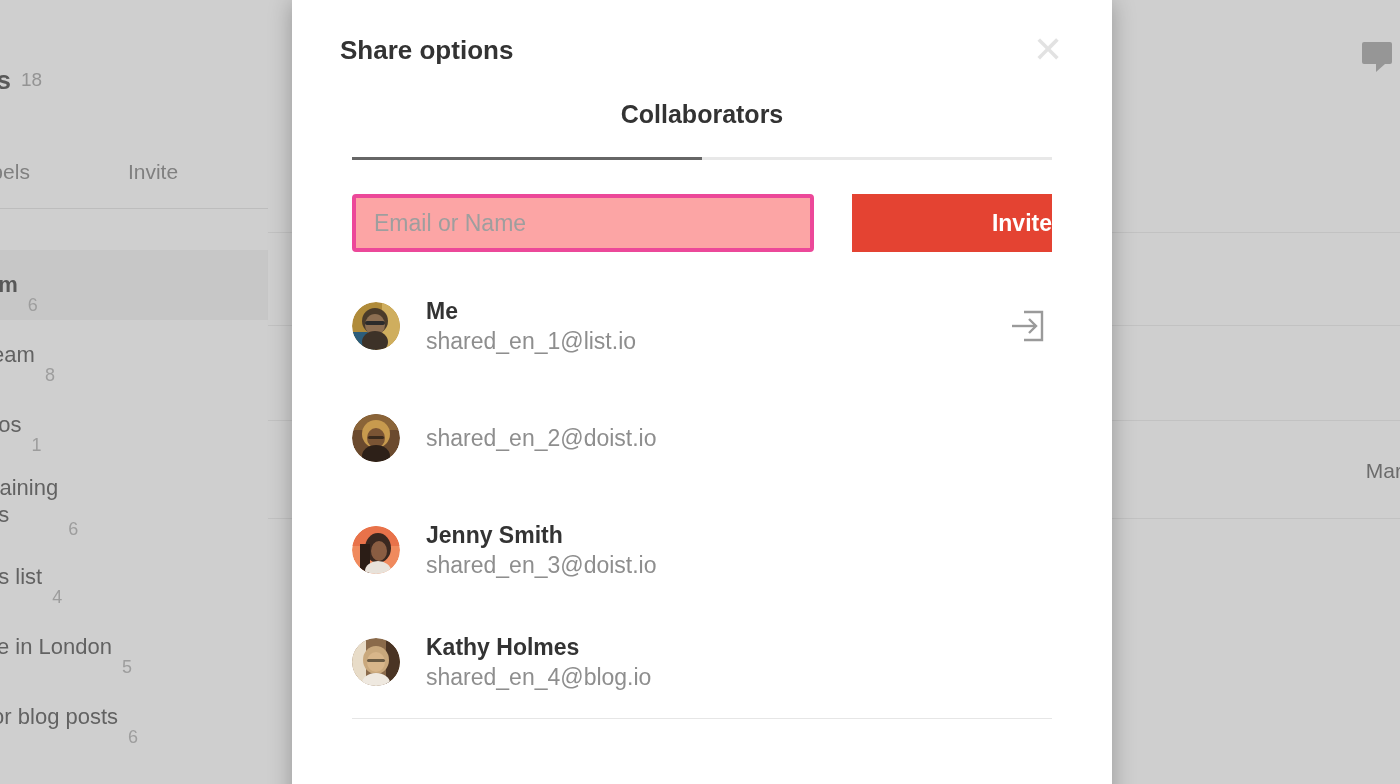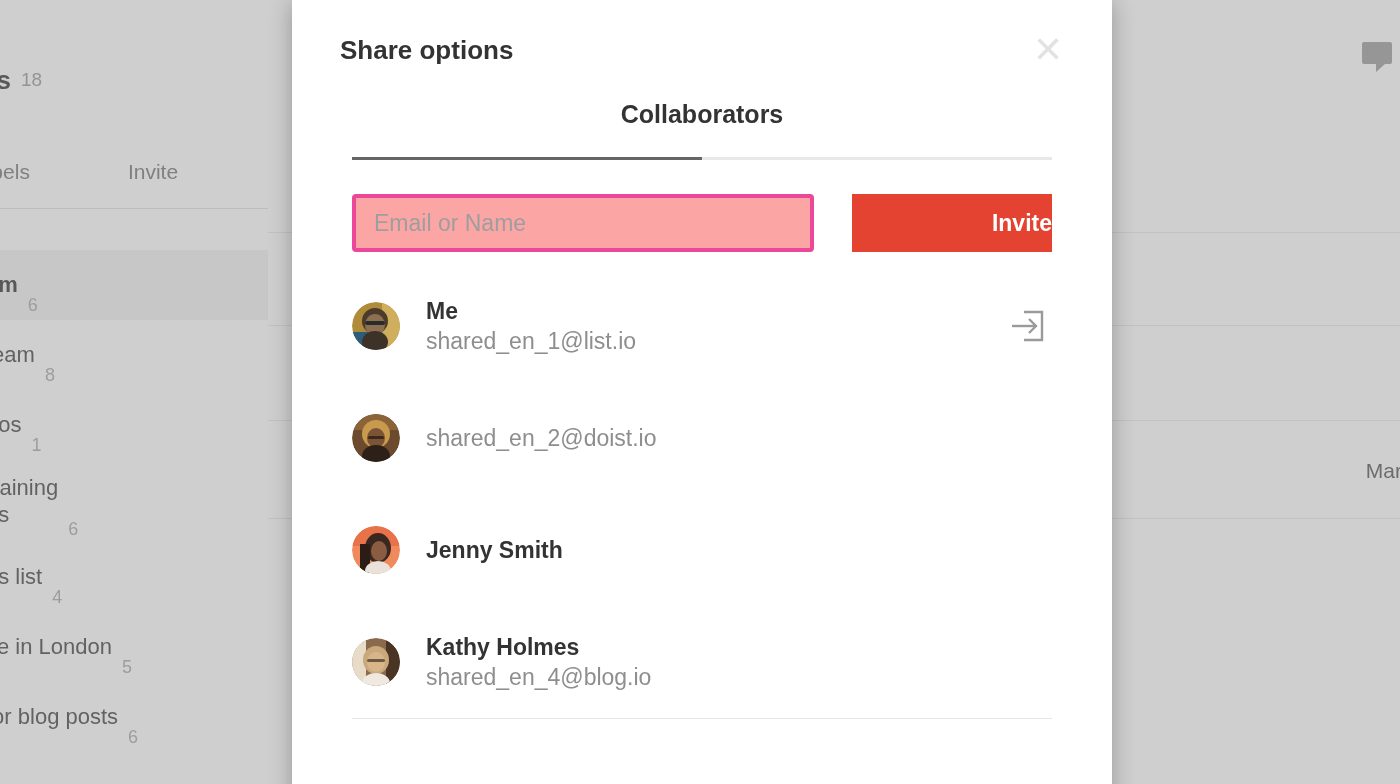--- a/index.html
+++ b/index.html
@@ -469,20 +469,21 @@
             <rect x="0" y="0" width="48" height="20" fill="#e8724a"></rect>
             <ellipse cx="26" cy="22" rx="13" ry="15" fill="#3a2820"></ellipse>
             <ellipse cx="27" cy="25" rx="8" ry="10" fill="#8a5d42"></ellipse>
             <rect x="8" y="18" width="10" height="30" fill="#2b1d16"></rect>
             <ellipse cx="26" cy="45" rx="13" ry="10" fill="#e8e2da"></ellipse>
           </g>
         </svg>
       </div>
       <div class="collab-info">
         <span class="collab-name">Jenny Smith</span>
+        <span class="collab-email">shared_en_3@doist.io</span>
       </div>
     </div>
 
     <div class="collab-row">
       <div class="avatar">
         <svg width="48" height="48" viewBox="0 0 48 48" aria-hidden="true">
           <defs>
               <clipPath id="c3">
                 <circle cx="24" cy="24" r="24"></circle>
               </clipPath>

